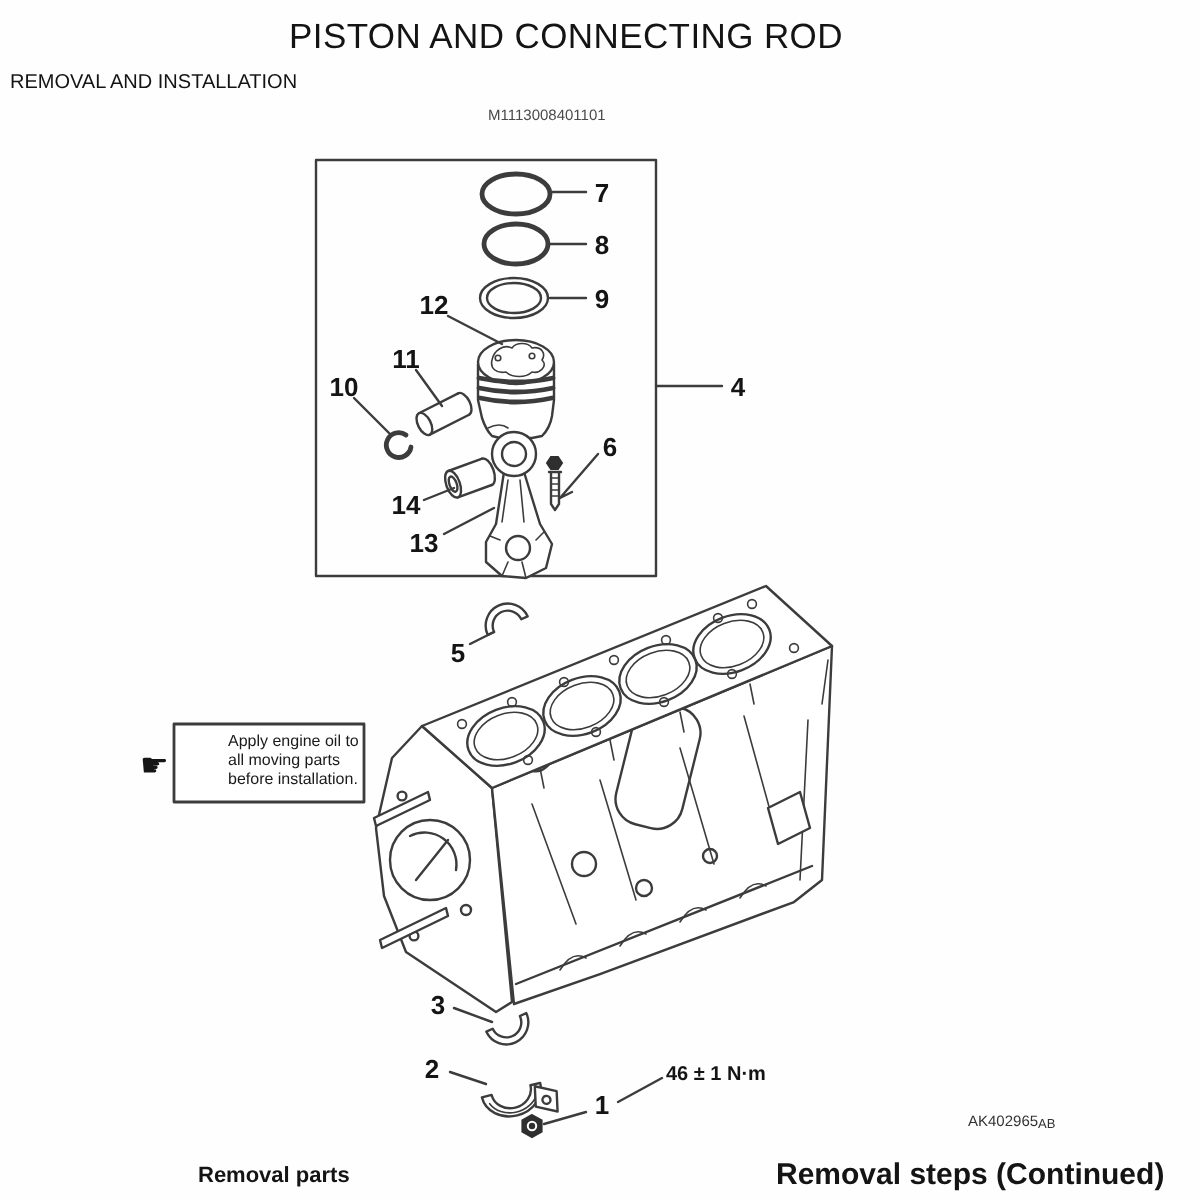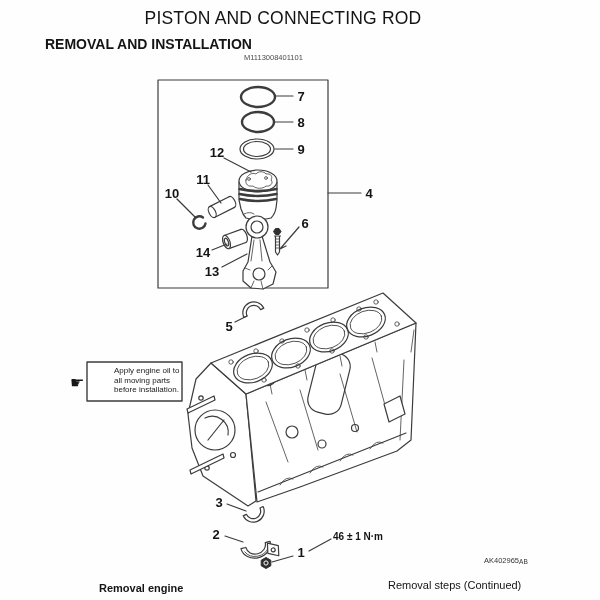--- a/index.html
+++ b/index.html
@@ -1,26 +1,26 @@
 <!DOCTYPE html>
 <html style="--line: #3c3c3c; --text: #141414;"><head>
 <meta charset="utf-8">
 <style>
   html,body{margin:0;padding:0;}
   body{width:600px;height:600px;background:#fefefe;position:relative;overflow:hidden;
        font-family:"Liberation Sans",sans-serif;color:var(--text,#141414);}
   .page{position:absolute;inset:0;}
   .title{position:absolute;left:0;top:8px;width:566px;text-align:center;
          font-size:17.5px;font-weight:normal;letter-spacing:.2px;}
-  .subtitle{position:absolute;left:5px;top:36px;font-size:14px;font-weight:bold;margin-left:40px;}
+  .subtitle{position:absolute;left:5px;top:36px;font-size:10px;font-weight:normal;}
   .figcode{position:absolute;left:216px;top:53px;font-size:7.5px;color:#4a4a4a;padding-left:28px;}
   .drawcode{position:absolute;left:484px;top:556px;font-size:7.5px;color:#333;}
   .drawcode .suffix{font-size:6.5px;position:relative;top:1px;}
   .footer-left{position:absolute;left:99px;top:582px;font-size:11px;font-weight:bold;}
-  .footer-right{position:absolute;left:388px;top:579px;font-size:11px;font-weight:normal;}
+  .footer-right{position:absolute;left:388px;top:579px;font-size:15px;font-weight:bold;}
   svg{position:absolute;left:0;top:0;}
   .ln{fill:none;stroke:var(--line,#3c3c3c);stroke-width:1.2;stroke-linecap:round;stroke-linejoin:round;}
   .lnf{fill:#ffffff;stroke:var(--line,#3c3c3c);stroke-width:1.2;stroke-linejoin:round;}
   .thin{stroke-width:.8;}
   .thick{stroke-width:2.4;}
   .dark{fill:#2f2f2f;stroke:#2f2f2f;}
   .callout{font:bold 13px "Liberation Sans",sans-serif;fill:var(--text,#141414);text-anchor:middle;}
   .notetext{font:8px "Liberation Sans",sans-serif;fill:#1a1a1a;}
   .handglyph{font:16px "DejaVu Sans",sans-serif;fill:#161616;}
   .torque{font:bold 10px "Liberation Sans",sans-serif;fill:var(--text,#141414);}
@@ -203,16 +203,16 @@
       <circle cx="266" cy="563" r="2.1" fill="none" stroke="#ffffff" stroke-width="1"></circle>
     </g>
     <path class="ln" d="M293,556 L272,562"></path>
     <text class="callout" x="301" y="557">1</text>
 
     <path class="ln" d="M331,539 L309,551"></path>
     <text class="torque" x="333" y="540">46 ± 1 N·m</text>
   </svg>
 
   <div class="drawcode"><span>AK402965</span><span class="suffix">AB</span></div>
-  <div class="footer-left">Removal engine</div>
+  <div class="footer-left">Removal parts</div>
   <div class="footer-right">Removal steps (Continued)</div>
 
 </div>
 
 </body></html>

